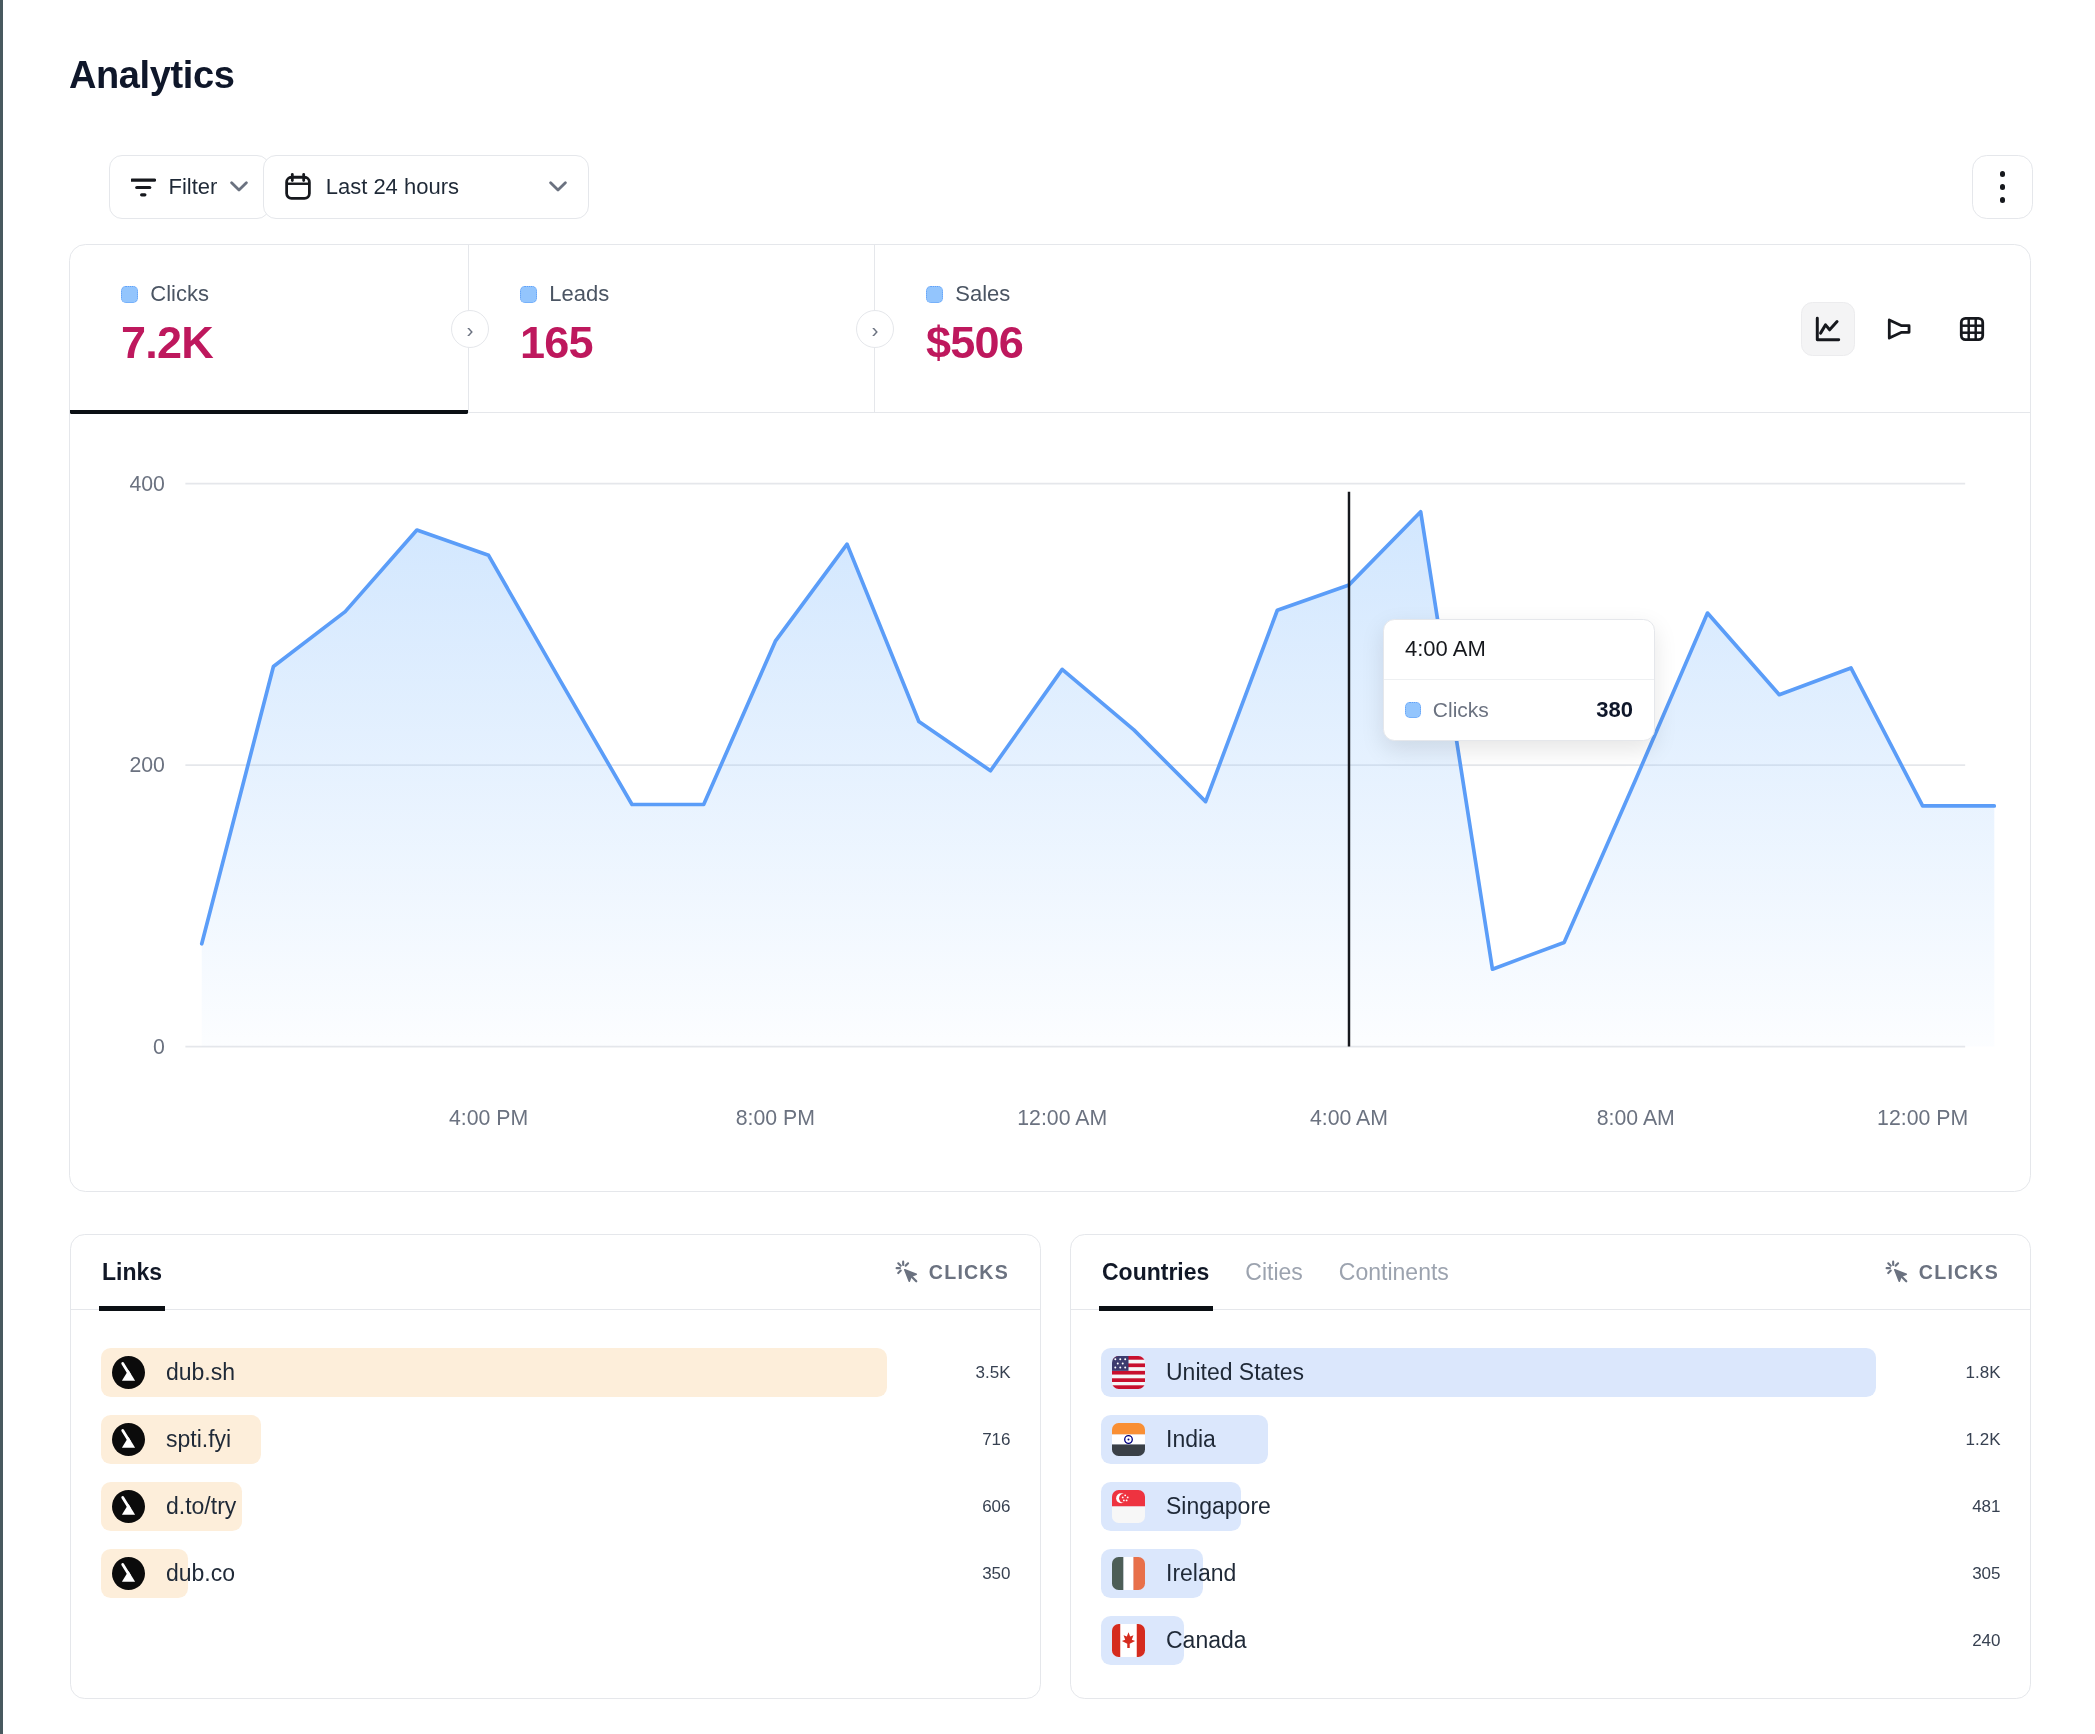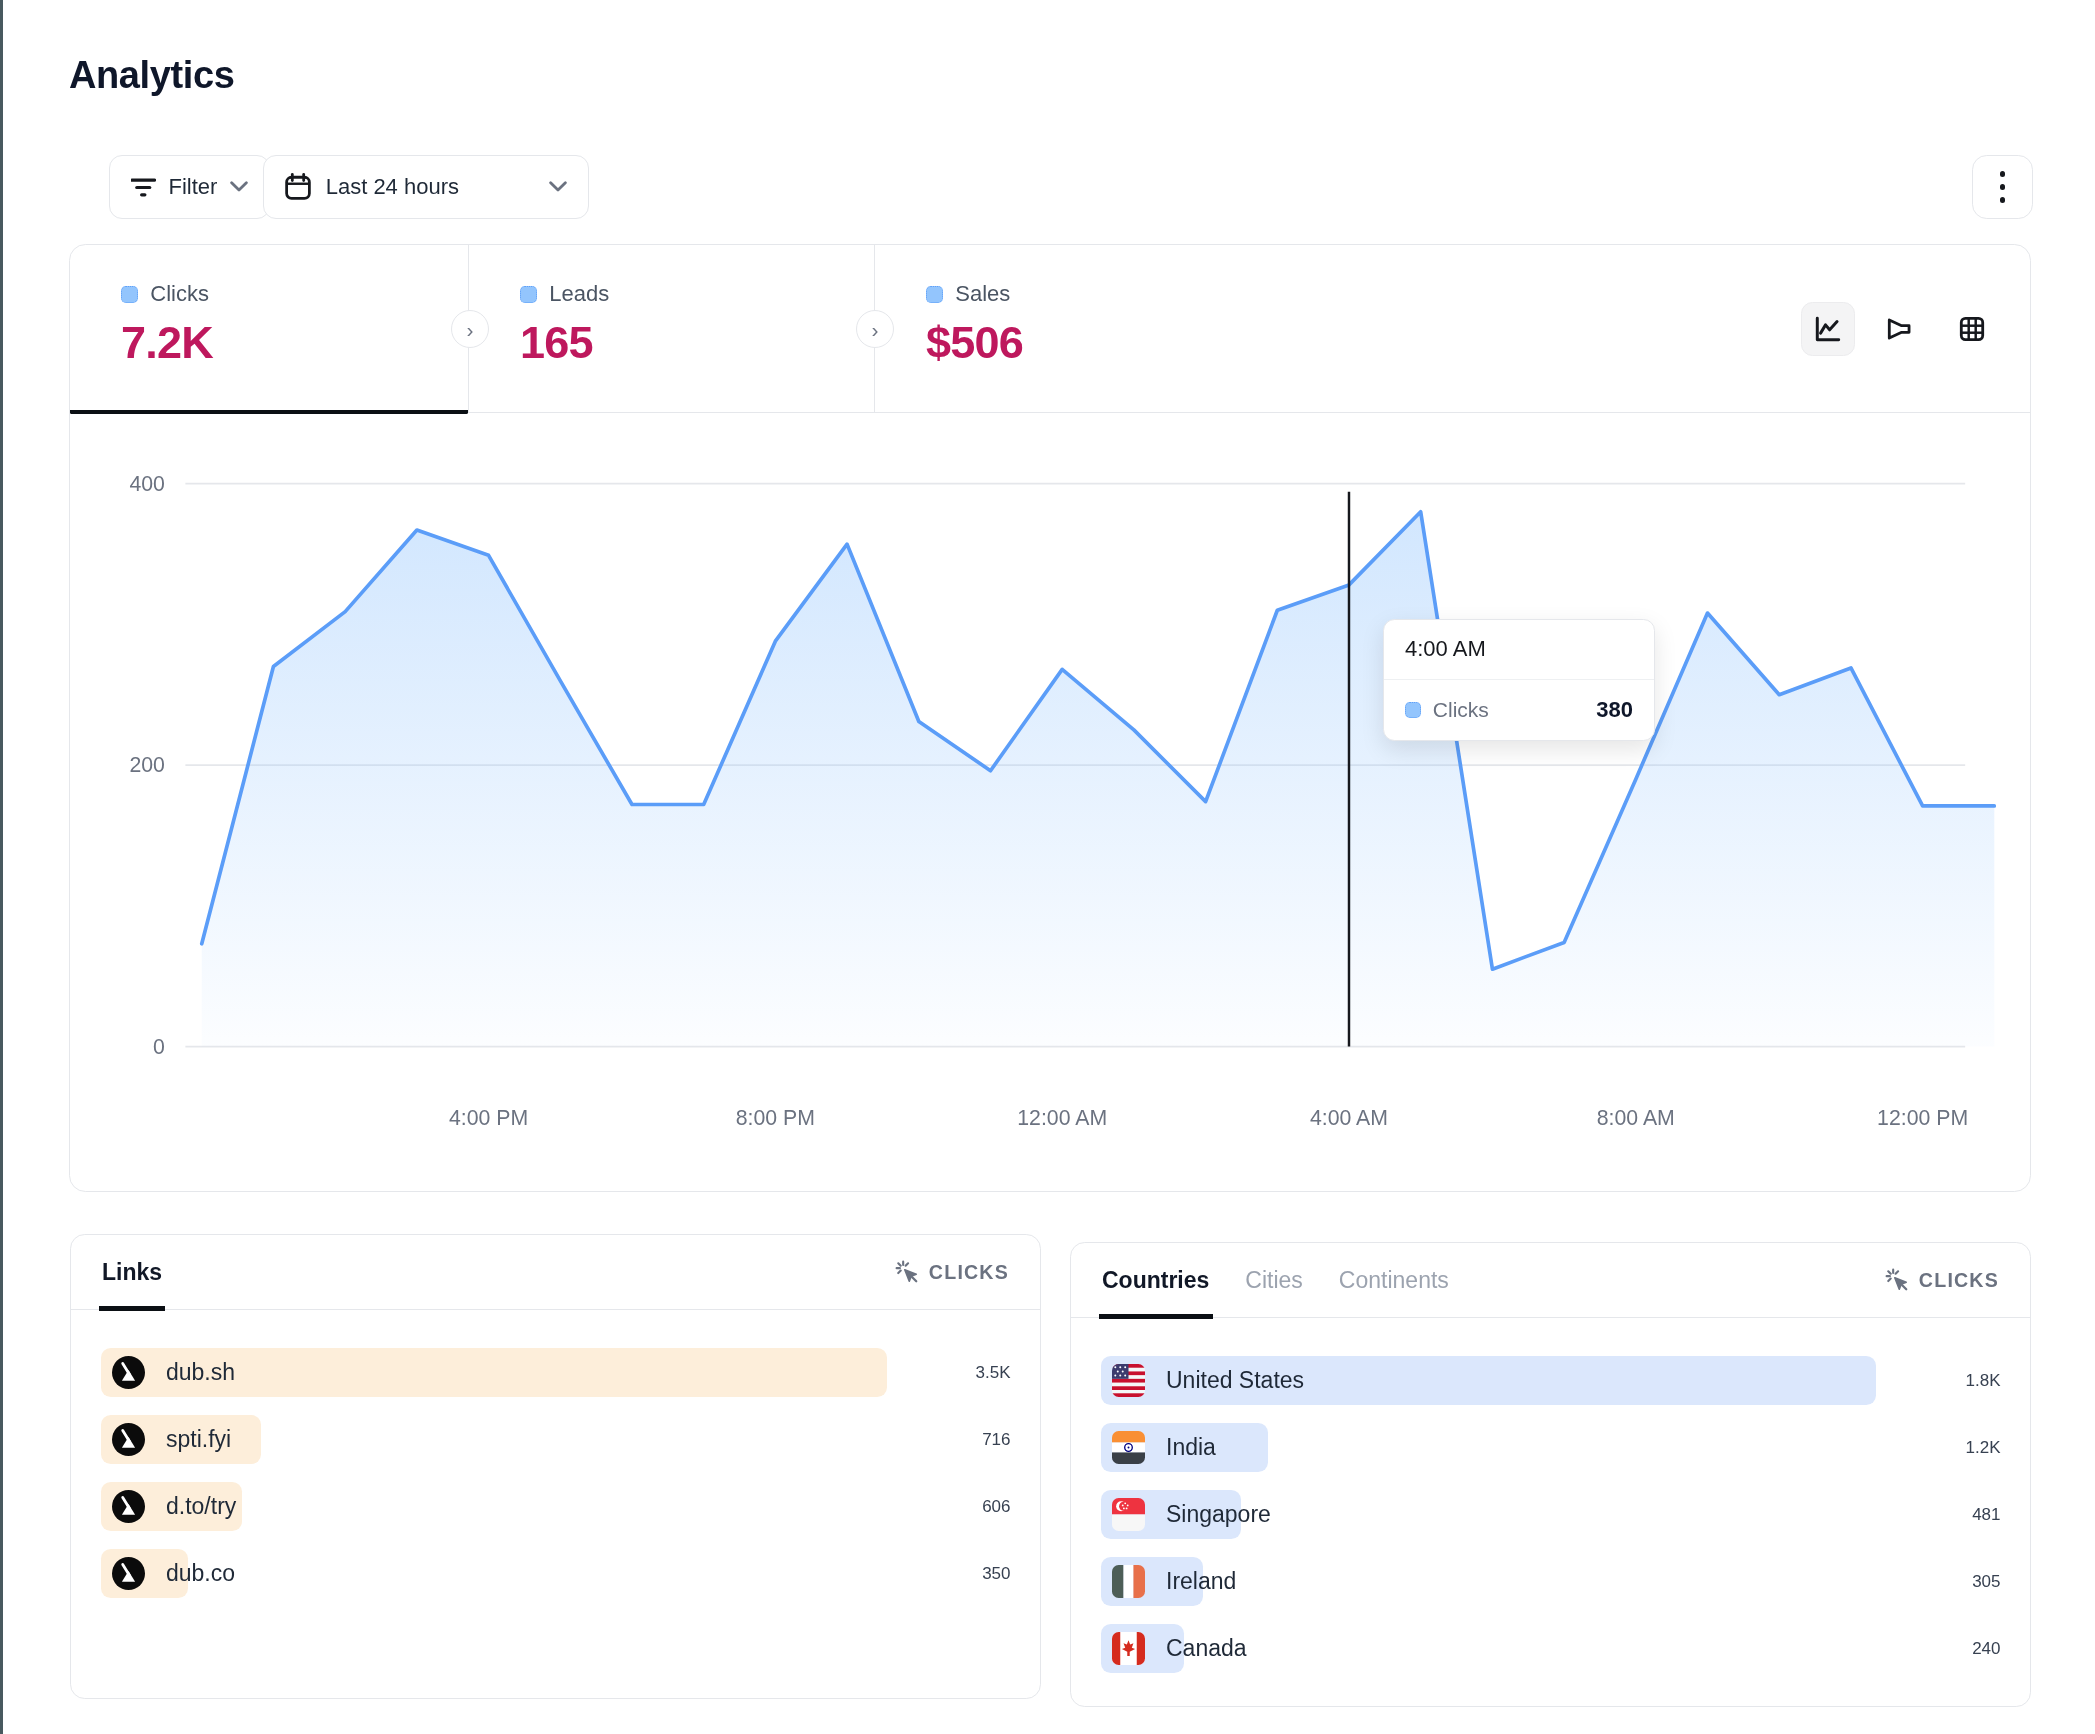--- a/index.html
+++ b/index.html
@@ -56,21 +56,21 @@
     border-radius:11.5px; box-shadow:0 8.2px 23px rgba(0,0,0,0.10); z-index:5; }
   #chart-tooltip .tt-head { padding:16.4px 21px; font-size:22px; color:#16181d; border-bottom:1.6px solid #eef0f2; }
   #chart-tooltip .tt-row { padding:17px 21px; display:flex; align-items:center; gap:12.3px; }
   #chart-tooltip .tt-row .legend-sq { width:15.5px; height:15.5px; }
   #chart-tooltip .tt-series { font-size:21px; color:#6b7280; }
   #chart-tooltip .tt-value { margin-left:auto; font-size:22px; font-weight:700; color:#0f172a; }
 
   
   .panel { position:absolute; top:1234px; height:465px; border:1.6px solid #e5e7eb; border-radius:14.7px; background:#fff; }
   #links-panel { left:70px; width:971px; }
-  #countries-panel { left:1070px; width:961px;margin-top:8px; }
+  #countries-panel { left:1070px; width:961px; }
   .panel-head { position:relative; height:75px; border-bottom:1.6px solid #e5e7eb;
     display:flex; align-items:center; padding:0 31px; }
   .panel-tabs { display:flex; gap:36px; height:100%; align-items:center; }
   .panel-tab { position:relative; font-size:23px; color:#9ca3af; height:100%; display:flex; align-items:center; }
   .panel-tab.active { color:#111827; font-weight:700; }
   .panel-tab.active::after { content:""; position:absolute; left:-3.3px; right:-3.3px; bottom:-1.6px; height:4.9px; background:#0b0f14; }
   .metric-badge { margin-left:auto; display:flex; align-items:center; gap:9.8px;
     font-size:19.6px; font-weight:600; letter-spacing:1.2px; color:#6b7280; }
   .metric-badge svg { width:24.5px; height:24.5px; }
 

